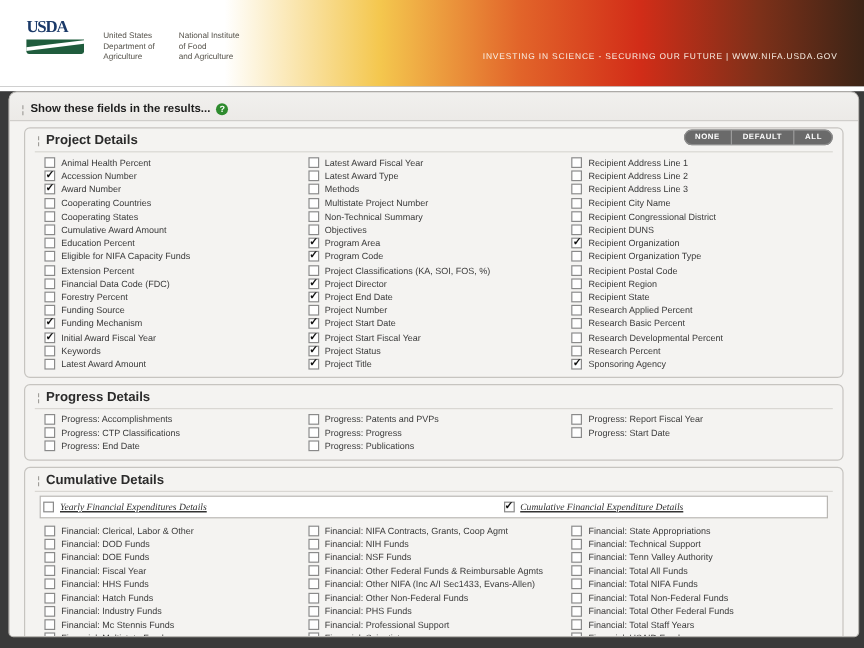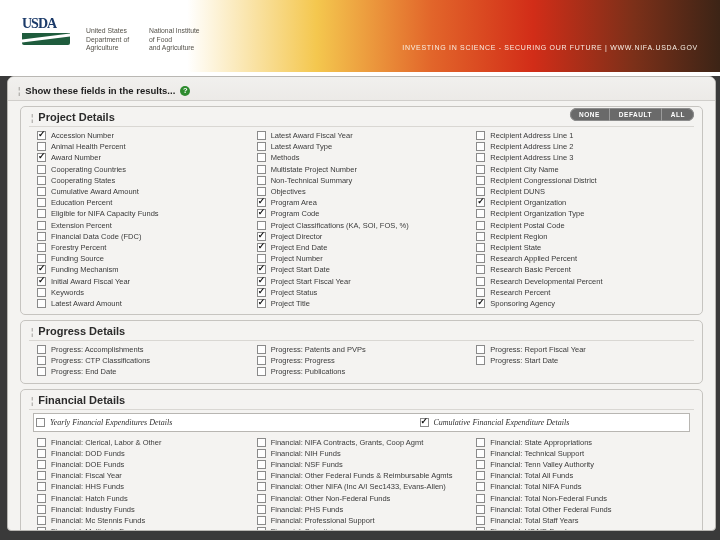--- a/index.html
+++ b/index.html
@@ -41,21 +41,21 @@
   .field-label{font-size:7.5px;color:#3a3a3a;white-space:nowrap;}
   
   .btn-pill{position:absolute;top:1px;right:8px;display:flex;background:var(--btn-gray,#6a6a6a);
     border-radius:9px;overflow:hidden;box-shadow:0 0 0 1px #8d8d8d inset;}
   .pill-btn{font-size:6.5px;font-weight:bold;color:#fff;letter-spacing:.5px;
     padding:3px 9px;border-left:1px solid #9b9b9b;cursor:pointer;background:transparent;}
   .pill-btn:first-child{border-left:none;}
   
   .fin-toggle{display:flex;justify-content:center;gap:112px;background:#fff;
     border:1px solid #b8b6b2;margin:2px 4px 5px;padding:4px 0;}
-  .fin-toggle .field-row{height:auto;}
+  .fin-toggle .field-row{height:auto;text-decoration:underline;}
   .fin-toggle .field-label{font-family:"Liberation Serif",serif;font-style:italic;font-size:8px;color:#2f2f2f;}
 </style>
 </head>
 <body>
 
 <div class="banner">
   <div class="usda-mark">
     <div class="usda-word">USDA</div>
     <div class="usda-field"></div>
   </div>
@@ -82,26 +82,26 @@
   <div class="fieldset">
     <div class="fieldset-title handle">Project Details</div>
     <div class="btn-pill">
       <span class="pill-btn">NONE</span>
       <span class="pill-btn">DEFAULT</span>
       <span class="pill-btn">ALL</span>
     </div>
     <div class="cols">
         <div class="col">
           <div class="field-row">
+            <span class="checkbox"></span>
+            <span class="field-label">Animal Health Percent</span>
+          </div>
+          <div class="field-row">
             <span class="checkbox checked"></span>
             <span class="field-label">Accession Number</span>
-          </div>
-          <div class="field-row">
-            <span class="checkbox"></span>
-            <span class="field-label">Animal Health Percent</span>
           </div>
           <div class="field-row">
             <span class="checkbox checked"></span>
             <span class="field-label">Award Number</span>
           </div>
           <div class="field-row">
             <span class="checkbox"></span>
             <span class="field-label">Cooperating Countries</span>
           </div>
           <div class="field-row">
@@ -326,21 +326,21 @@
           </div>
           <div class="field-row">
             <span class="checkbox"></span>
             <span class="field-label">Progress: Start Date</span>
           </div>
         </div>
       </div>
   </div>
 
   <div class="fieldset">
-    <div class="fieldset-title handle">Financial Details</div>
+    <div class="fieldset-title handle">Cumulative Details</div>
     <div class="fin-toggle">
         <div class="col">
           <div class="field-row">
             <span class="checkbox"></span>
             <span class="field-label">Yearly Financial Expenditures Details</span>
           </div>
         </div>
         <div class="col">
           <div class="field-row">
             <span class="checkbox checked"></span>

